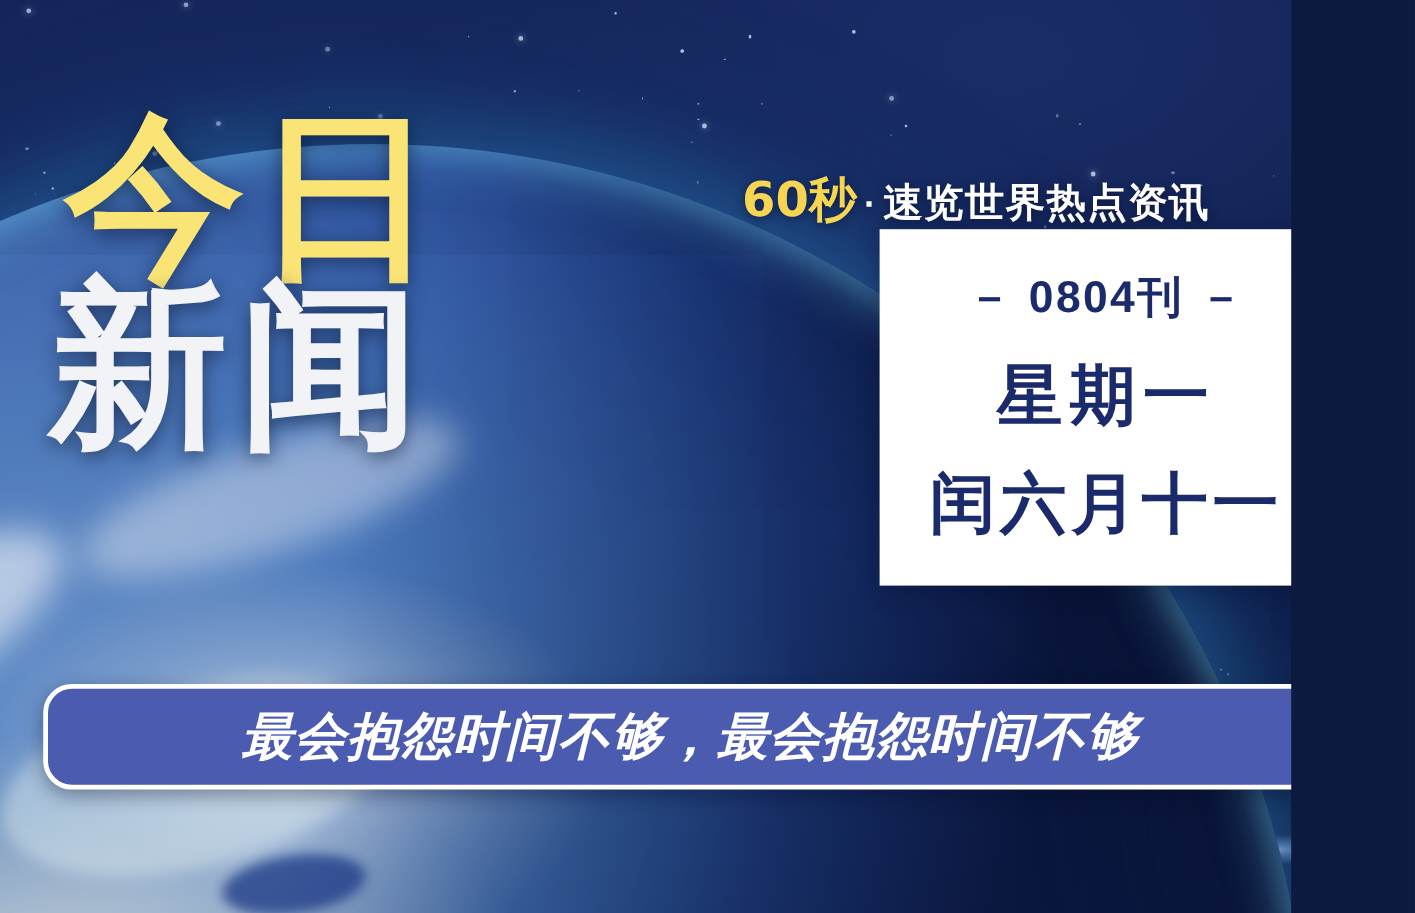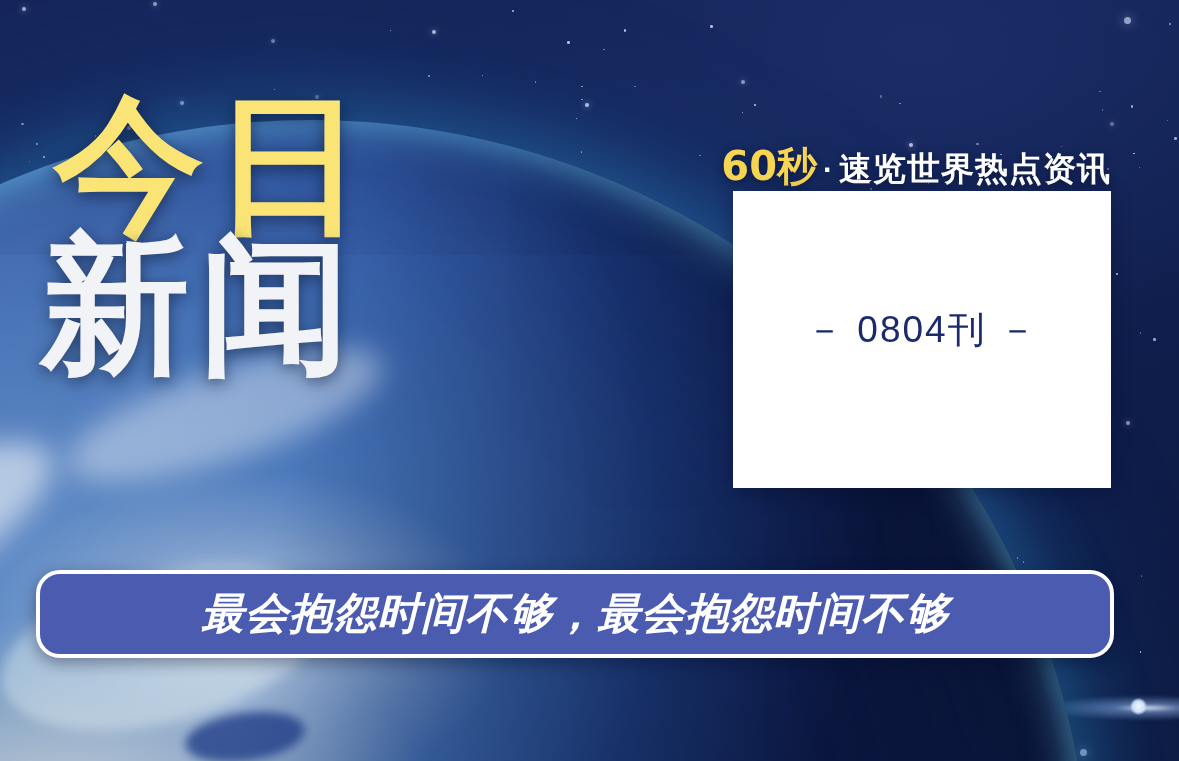--- a/index.html
+++ b/index.html
@@ -1,19 +1,19 @@
 <!DOCTYPE html>
 <html><head>
 <meta charset="utf-8">
 <style>
   html,body{margin:0;padding:0;background:#0d1a3f;}
   *{box-sizing:border-box;}
   .stage{
     position:relative;
-    width:1179px;height:761px;
+    width:1076px;height:761px;
     overflow:hidden;
     font-family:"Liberation Sans","DejaVu Sans",sans-serif;
     background:
       radial-gradient(ellipse 700px 420px at 78% 6%, #1a2d66 0%, rgba(20,38,90,0) 70%),
       linear-gradient(160deg,#16265c 0%,#132356 35%,#0f1d4a 70%,#0d1a40 100%);
   }
 
   
   .stars{position:absolute;inset:0;pointer-events:none;}
   .stars i{
@@ -95,21 +95,21 @@
   .tagline .sub{color:#ffffff;font-size:33px;font-weight:bold;letter-spacing:1px;}
 
   
   .card{
     position:absolute;left:733px;top:191px;width:378px;height:297px;
     background:#ffffff;
     display:flex;flex-direction:column;align-items:center;justify-content:center;
     color:#1b2a6b;
     box-shadow:0 4px 18px rgba(5,12,38,.35);
   }
-  .card .issue{font-size:37px;font-weight:normal;letter-spacing:2px;margin-bottom:20px;white-space:nowrap;}
+  .card .issue{font-size:37px;font-weight:bold;letter-spacing:2px;margin-bottom:20px;white-space:nowrap;}
   .card .weekday{font-size:55px;font-weight:bold;letter-spacing:6px;margin-bottom:16px;white-space:nowrap;}
   .card .lunar{font-size:55px;font-weight:bold;letter-spacing:4px;white-space:nowrap;}
 
   
   .quote{
     position:absolute;left:36px;top:570px;width:1078px;height:88px;
     background:#4a5bb0;border:4px solid #ffffff;border-radius:24px;
     display:flex;align-items:center;justify-content:center;
     box-shadow:0 5px 16px rgba(5,12,38,.4);
   }
@@ -244,19 +244,21 @@
 
 
   <div class="tagline">
     <span class="sec">60秒</span>
     <span class="dot">·</span>
     <span class="sub">速览世界热点资讯</span>
   </div>
 
   <div class="card">
     <div class="issue">－ 0804刊 －</div>
+    <div class="weekday">星期一</div>
+    <div class="lunar">闰六月十一</div>
   </div>
 
   <div class="quote">
     <span>最会抱怨时间不够，最会抱怨时间不够</span>
   </div>
 
 </div>
 
 </body></html>

